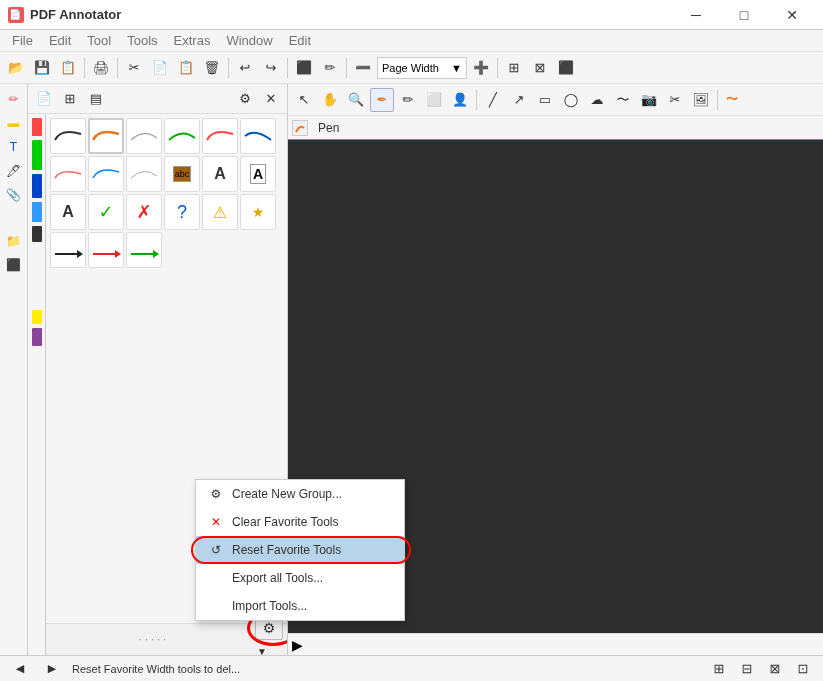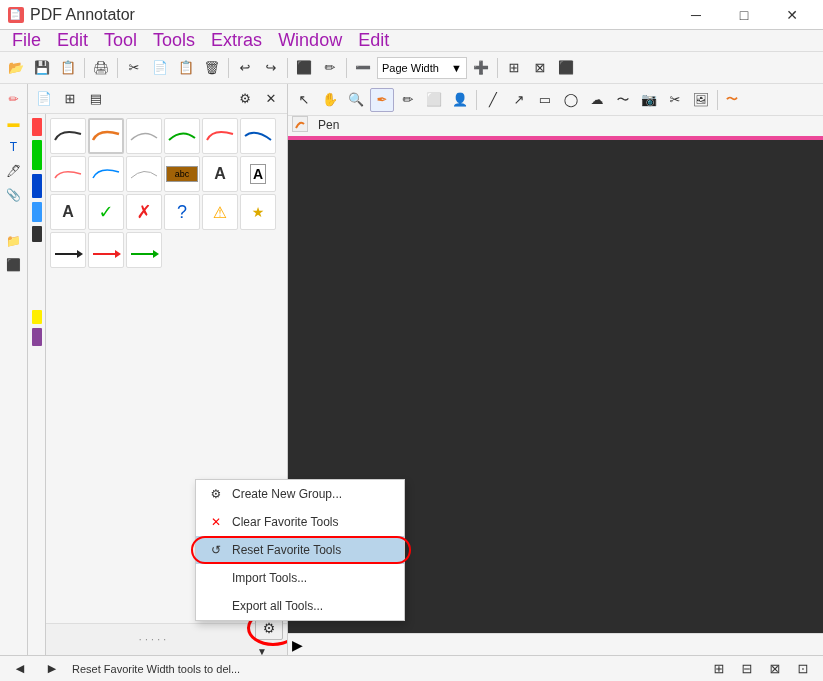--- a/index.html
+++ b/index.html
@@ -6,30 +6,30 @@
     body { width: 823px; height: 681px; overflow: hidden; font-family: 'Segoe UI', Arial, sans-serif; font-size: 12px; background: #f0f0f0; }
 
     
     .title-bar {
       display: flex; align-items: center; justify-content: space-between;
       background: #fff; height: 30px; padding: 0 8px;
       border-bottom: 1px solid #ccc;
     }
     .title-bar-left { display: flex; align-items: center; gap: 6px; }
     .title-bar-icon { width: 16px; height: 16px; background: #e55; border-radius: 2px; font-size: 10px; display: flex; align-items: center; justify-content: center; color: white; }
-    .title-bar-title { font-size: 16px; color: #333; }
+    .title-bar-title { font-size: 13px; color: #333; font-weight: bold; }
     .title-bar-controls { display: flex; gap: 2px; }
     .title-btn { width: 46px; height: 30px; border: none; background: transparent; cursor: pointer; font-size: 14px; display: flex; align-items: center; justify-content: center; color: #333; }
 
     
     .menu-bar {
       display: flex; align-items: center; background: #f5f5f5;
       height: 22px; padding: 0 4px; border-bottom: 1px solid #ddd;
     }
-    .menu-item { padding: 2px 8px; cursor: pointer; font-size: 18px; color: #a21caf; }
+    .menu-item { padding: 2px 8px; cursor: pointer; font-size: 13px; color: #737373; }
 
     
     .main-toolbar {
       display: flex; align-items: center; background: #f5f5f5;
       height: 32px; padding: 2px 4px; border-bottom: 1px solid #ddd; gap: 2px;
     }
     .tb-btn {
       width: 24px; height: 24px; border: none; background: transparent;
       cursor: pointer; display: flex; align-items: center; justify-content: center;
       border-radius: 2px; font-size: 13px; color: #333;
@@ -258,21 +258,21 @@
                 <path d="M2,14 Q8,2 28,8" stroke="#0088ff" stroke-width="1.5" fill="none"></path>
               </svg>
           </div>
           <div class="fav-item">
             <svg width="30" height="20">
                 <path d="M2,14 Q15,2 28,12" stroke="#aaa" stroke-width="1" fill="none"></path>
               </svg>
           </div>
 
           <div class="fav-item">
-            <div style="border:1px solid #999; width:32px; height:16px; background:#a16207; display:flex; align-items:center; justify-content:center; font-size:9px">abc</div>
+            <div style="border:1px solid #999; width:18px; height:16px; background:#a16207; display:flex; align-items:center; justify-content:center; font-size:9px">abc</div>
           </div>
           <div class="fav-item">
             <span style="font-size:16px; font-weight:bold; color:#333">A</span>
           </div>
           <div class="fav-item">
             <div style="border:1px solid #999; padding:1px 2px; font-size:14px; font-weight:bold">A</div>
           </div>
           <div class="fav-item">
             <span style="font-size:16px; font-weight:900; color:#333">A</span>
           </div>
@@ -339,25 +339,25 @@
       <span>Clear Favorite Tools</span>
     </div>
     <div class="dropdown-item reset-item" style="position: relative;">
       <span class="dropdown-icon">↺</span>
       <span>Reset Favorite Tools</span>
 
       <div style="position:absolute; left:-5px; top:0; width:220px; height:28px; border:2px solid red; border-radius:14px; pointer-events:none;"></div>
     </div>
     <div class="dropdown-item">
       <span class="dropdown-icon"></span>
-      <span>Import Tools...</span>
+      <span>Export all Tools...</span>
     </div>
     <div class="dropdown-item">
       <span class="dropdown-icon"></span>
-      <span>Export all Tools...</span>
+      <span>Import Tools...</span>
     </div>
   </div>
 
   <div style="flex:1; display:flex; flex-direction:column">
 
     <div class="right-toolbar">
 
       <button class="tb-btn">↖</button>
       <button class="tb-btn" style="color:#e55">✋</button>
       <button class="tb-btn" style="color:#e44">🔍</button>
@@ -374,21 +374,21 @@
       <button class="tb-btn">〜</button>
       <button class="tb-btn">📷</button>
       <button class="tb-btn">✂</button>
       <button class="tb-btn">🖼</button>
       <div class="tb-sep"></div>
       <div style="position:relative; display:inline-block">
         <span style="font-size:12px; color:#e87722; font-weight:bold; padding:2px 4px">〜</span>
       </div>
     </div>
 
-    <div style="display:flex; background:#f5f5f5; border-bottom:4px solid #ec4899; height:24px; padding:0 4px">
+    <div style="display:flex; align-items:center; background:#f5f5f5; border-bottom:1px solid #ec4899; height:24px; padding:0 4px">
       <div style="width:16px; height:16px; border:1px solid #ccc; background:#f0f0f0; display:flex; align-items:center; justify-content:center; margin-right:4px; cursor:pointer">
         <svg width="12" height="12">
             <path d="M2,10 Q6,2 10,6" stroke="#e87722" stroke-width="2" fill="none"></path>
           </svg>
       </div>
       <span class="pen-label">Pen</span>
     </div>
 
     <div class="right-panel" style="flex:1">
     </div>

